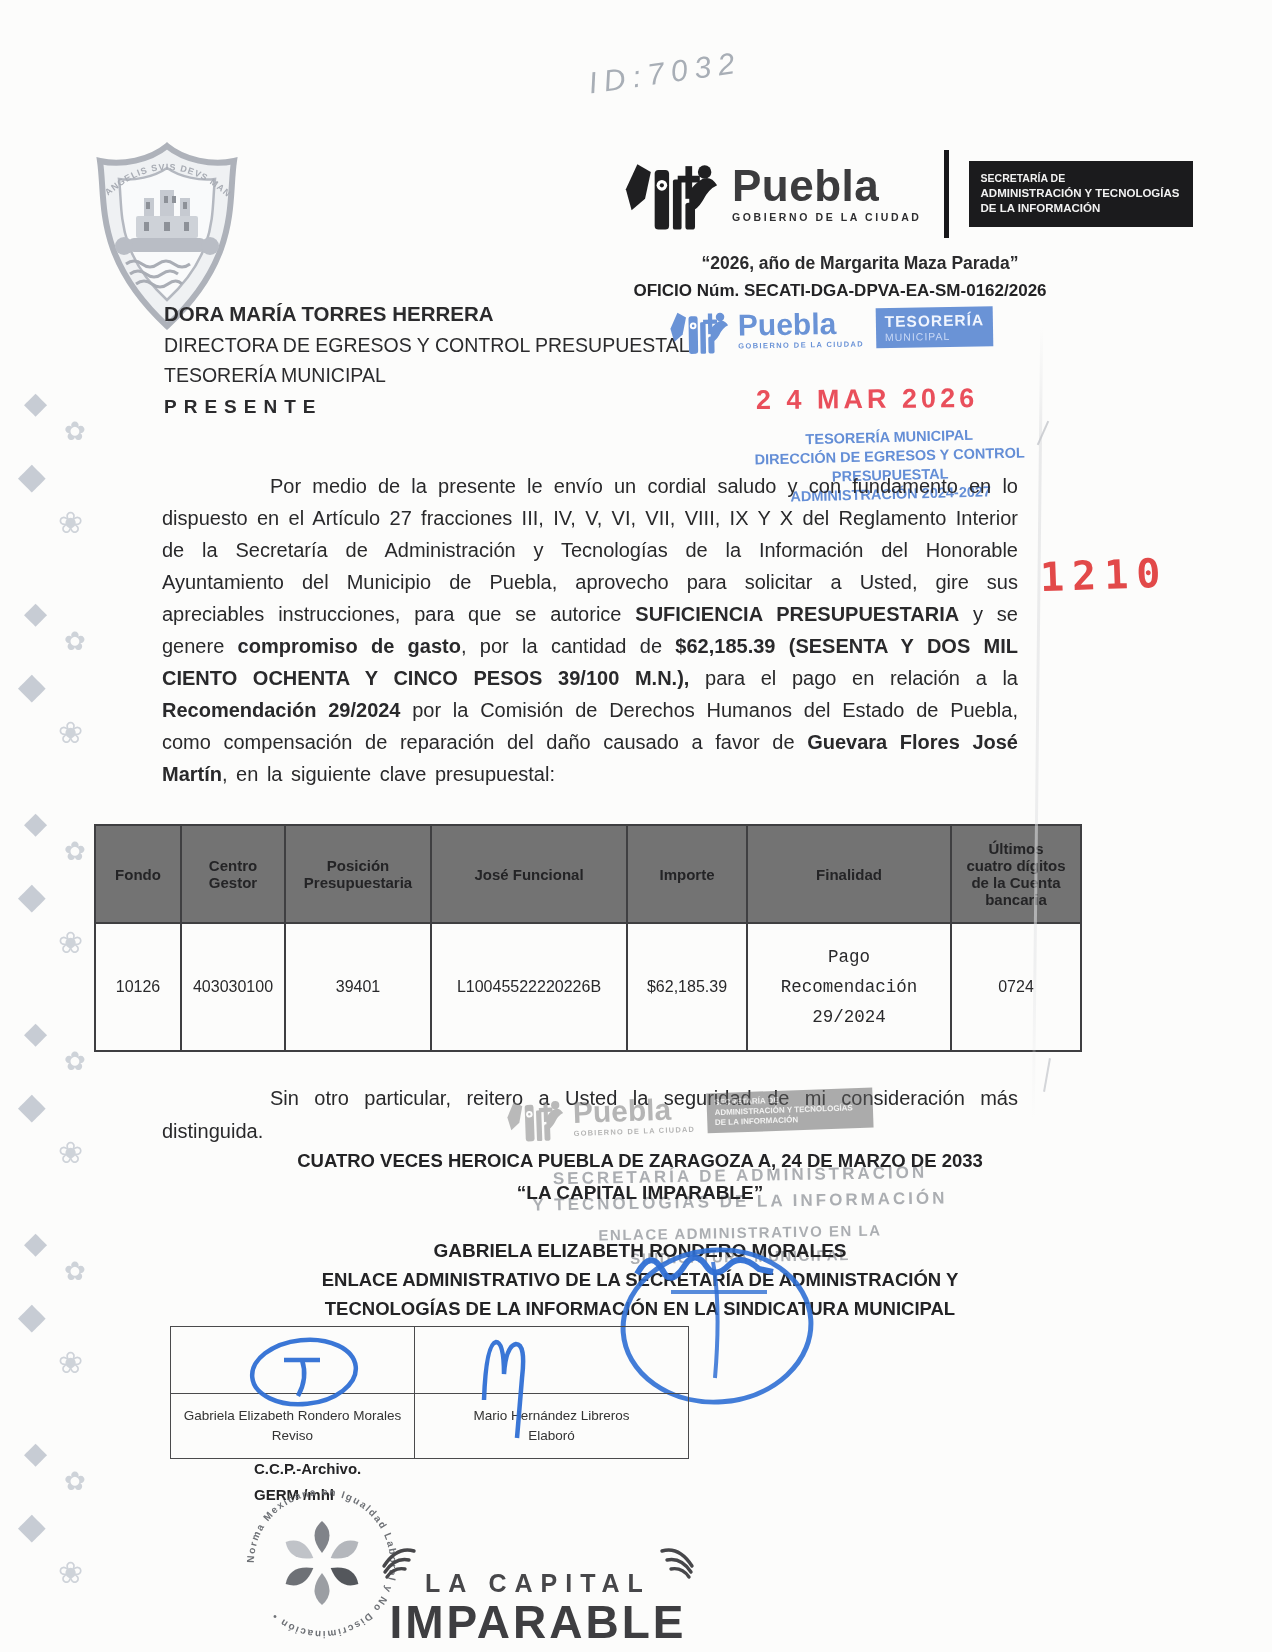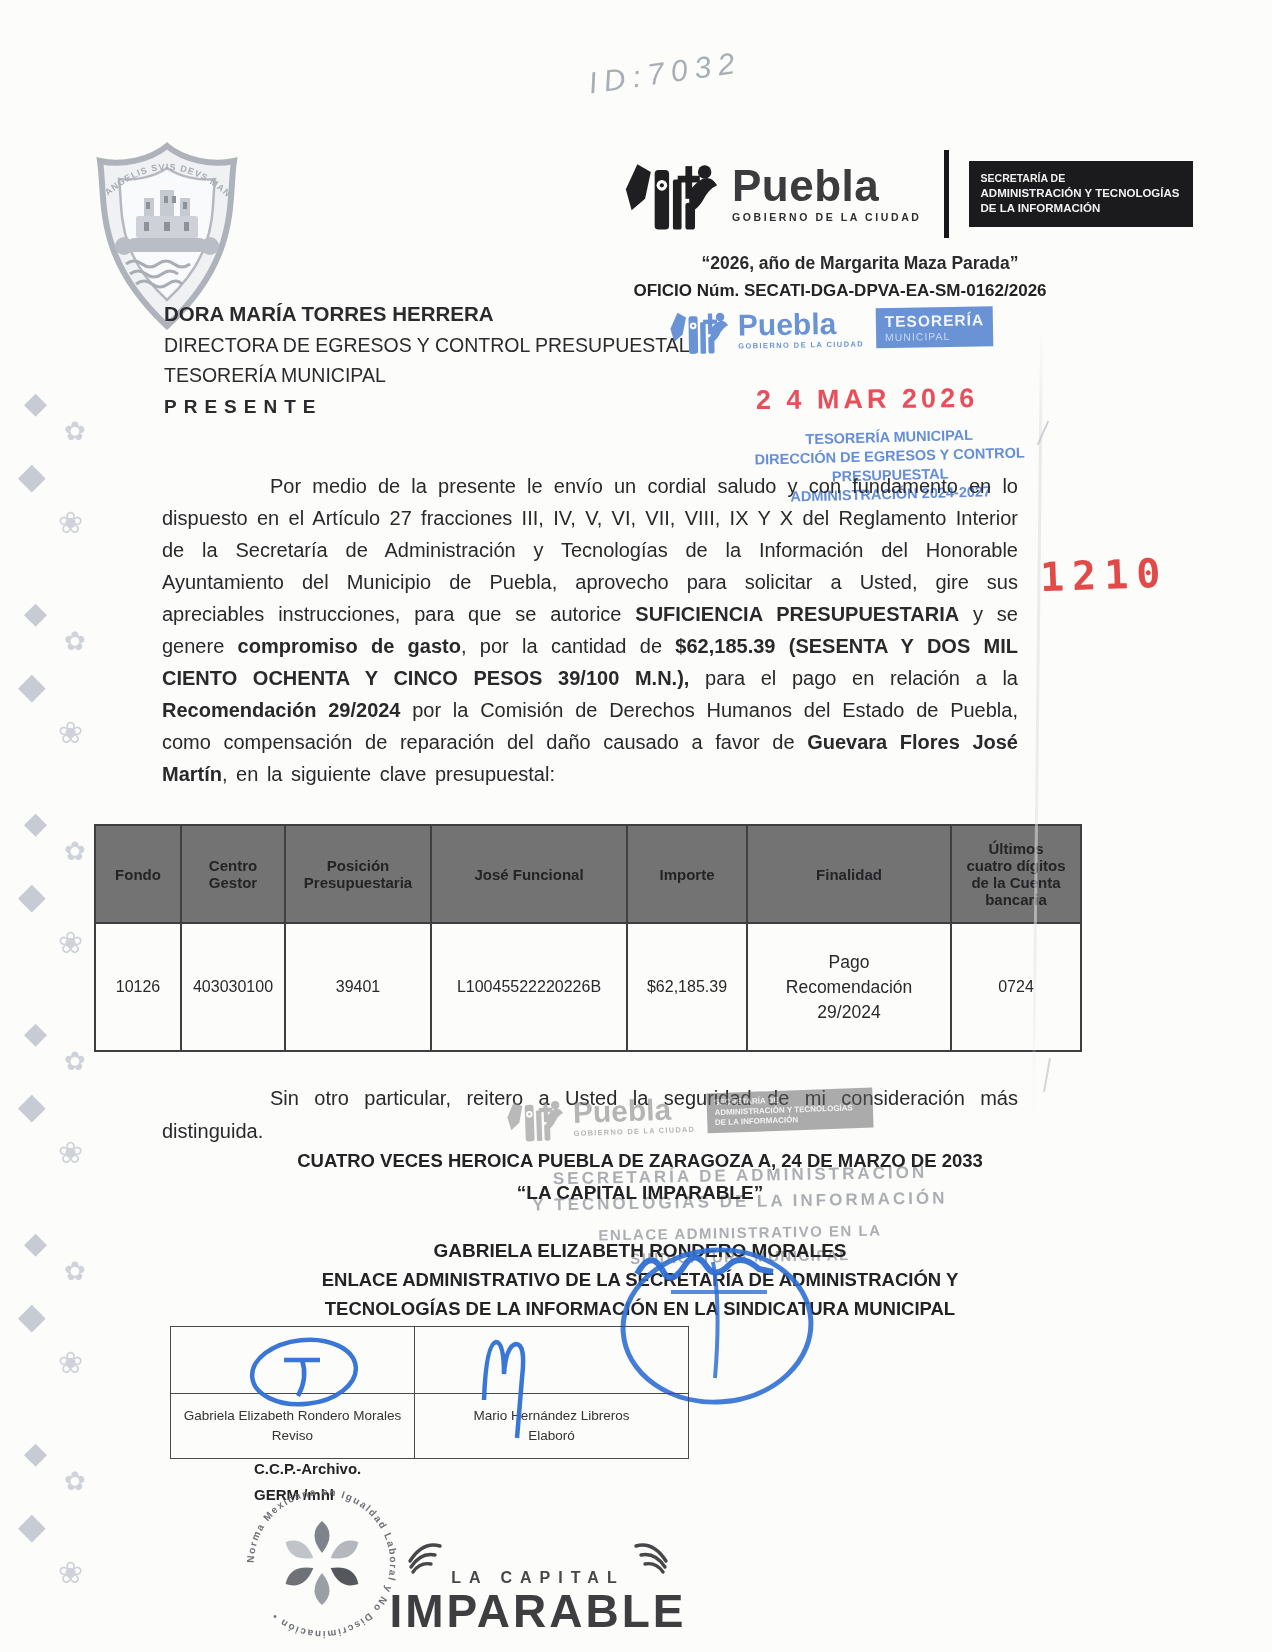--- a/index.html
+++ b/index.html
@@ -59,21 +59,21 @@
             text-indent:108px;word-spacing:3px;color:#29292b;}
   .closing-par{left:162px;top:1062px;width:856px;font-size:20px;line-height:33px;text-align:justify;
             text-indent:108px;word-spacing:3px;color:#29292b;}
 
   
   .doc-table{left:94px;top:824px;width:986px;border-collapse:collapse;table-layout:fixed;}
   .doc-table th,.doc-table td{border:2px solid #3f3f41;white-space:pre-line;text-align:center;
             vertical-align:middle;padding:4px;}
   .doc-table th{background:#737373;font-size:15px;font-weight:bold;height:88px;color:#242426;}
   .doc-table td{font-size:16px;height:118px;color:#29292b;}
-  .doc-table td.finalidad{font-size:17.5px;line-height:25px;}
+  .doc-table td.finalidad{font-size:17.5px;line-height:30px;font-family:Liberation Mono, monospace;}
 
   
   .sig-line{left:230px;width:820px;text-align:center;color:#232325;}
   .atent{top:1120px;font-size:19px;font-weight:bold;letter-spacing:1px;}
   .place-date{top:1150px;font-size:18.5px;font-weight:bold;}
   .motto{top:1182px;font-size:19px;font-weight:bold;}
   .sig-name{top:1240px;font-size:19px;font-weight:bold;}
   .sig-title1{top:1269px;font-size:18.5px;font-weight:bold;}
   .sig-title2{top:1298px;font-size:18.5px;font-weight:bold;}
 
@@ -95,21 +95,21 @@
   .appr-table td{border:1.7px solid #4a4a4c;text-align:center;vertical-align:middle;color:#333;}
   .appr-sig-row td{height:64px;}
   .appr-name-row td{height:56px;font-size:13.5px;line-height:20px;padding:4px 6px;white-space:pre-line;}
 
   .ccp-1{left:254px;top:1460px;font-size:15px;font-weight:bold;color:#232325;}
   .ccp-2{left:254px;top:1486px;font-size:15px;font-weight:bold;color:#232325;}
 
   
   .capital-logo{left:378px;top:1528px;width:320px;text-align:center;}
   .capital-top{display:flex;align-items:center;justify-content:center;gap:8px;}
-  .capital-l1{font-size:16px;font-weight:bold;letter-spacing:8px;color:#47474a;margin-top:41px;}
+  .capital-l1{font-size:25px;font-weight:bold;letter-spacing:8px;color:#47474a;margin-top:41px;}
   .capital-l2{font-size:46px;font-weight:bold;letter-spacing:3px;color:#3e3e41;line-height:1.05;}
 
   
   .crease{left:1036px;top:328px;width:3px;height:790px;opacity:.55;transform:rotate(.6deg);
           background:linear-gradient(180deg,transparent,#d9dadc 15%,#e4e5e7 80%,transparent);}
   .tickmark{left:1042px;top:420px;width:2px;height:26px;background:#c3c6cb;transform:rotate(24deg);opacity:.8;}
   .tickmark2{left:1046px;top:1058px;width:2px;height:34px;background:#c9ccd1;transform:rotate(10deg);opacity:.8;}
 </style>
 </head>
 <body>

